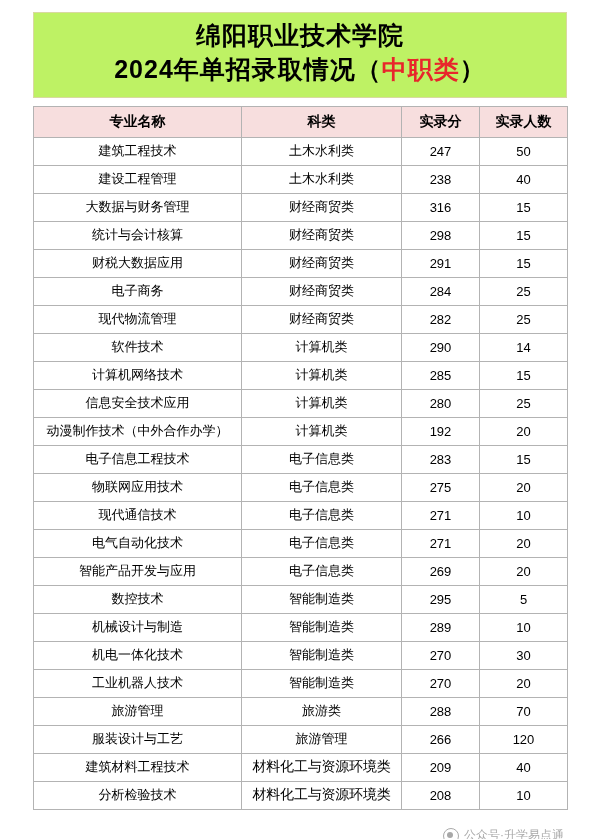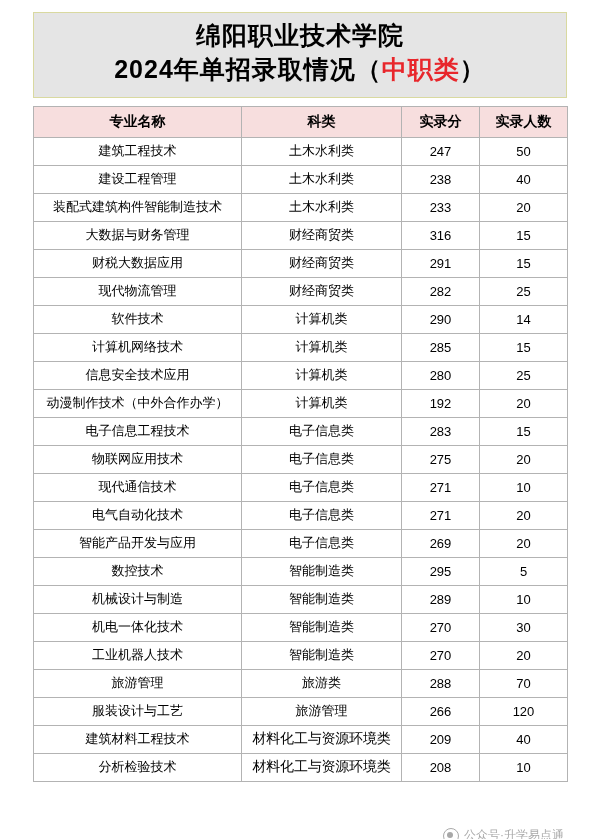--- a/index.html
+++ b/index.html
@@ -16,21 +16,21 @@
   }
   .page {
     width: 600px;
     height: 839px;
     position: relative;
     box-sizing: border-box;
     padding: 0 33px;
   }
   
   .title-block {
-    background: #e5e5e5;
+    background: #bef264;
     border: 1px solid #d9d9a0;
     margin-top: 12px;
     padding: 6px 0 10px 0;
     text-align: center;
   }
   .title-line1 {
     font-size: 25px;
     font-weight: bold;
     color: #000000;
     letter-spacing: 1px;
@@ -144,36 +144,42 @@
           <td class="score">247</td>
           <td class="count">50</td>
         </tr>
         <tr>
           <td class="major">建设工程管理</td>
           <td class="cat">土木水利类</td>
           <td class="score">238</td>
           <td class="count">40</td>
         </tr>
         <tr>
-          <td class="major">装配式建筑构件智能制造技术</td>
-          <td class="cat">土木水利类</td>
-          <td class="score">233</td>
-          <td class="count">20</td>
-        </tr>
-        <tr>
           <td class="major">大数据与财务管理</td>
           <td class="cat">财经商贸类</td>
           <td class="score">316</td>
           <td class="count">15</td>
         </tr>
         <tr>
+          <td class="major">统计与会计核算</td>
+          <td class="cat">财经商贸类</td>
+          <td class="score">298</td>
+          <td class="count">15</td>
+        </tr>
+        <tr>
           <td class="major">财税大数据应用</td>
           <td class="cat">财经商贸类</td>
           <td class="score">291</td>
           <td class="count">15</td>
+        </tr>
+        <tr>
+          <td class="major">电子商务</td>
+          <td class="cat">财经商贸类</td>
+          <td class="score">284</td>
+          <td class="count">25</td>
         </tr>
         <tr>
           <td class="major">现代物流管理</td>
           <td class="cat">财经商贸类</td>
           <td class="score">282</td>
           <td class="count">25</td>
         </tr>
         <tr>
           <td class="major">软件技术</td>
           <td class="cat">计算机类</td>

